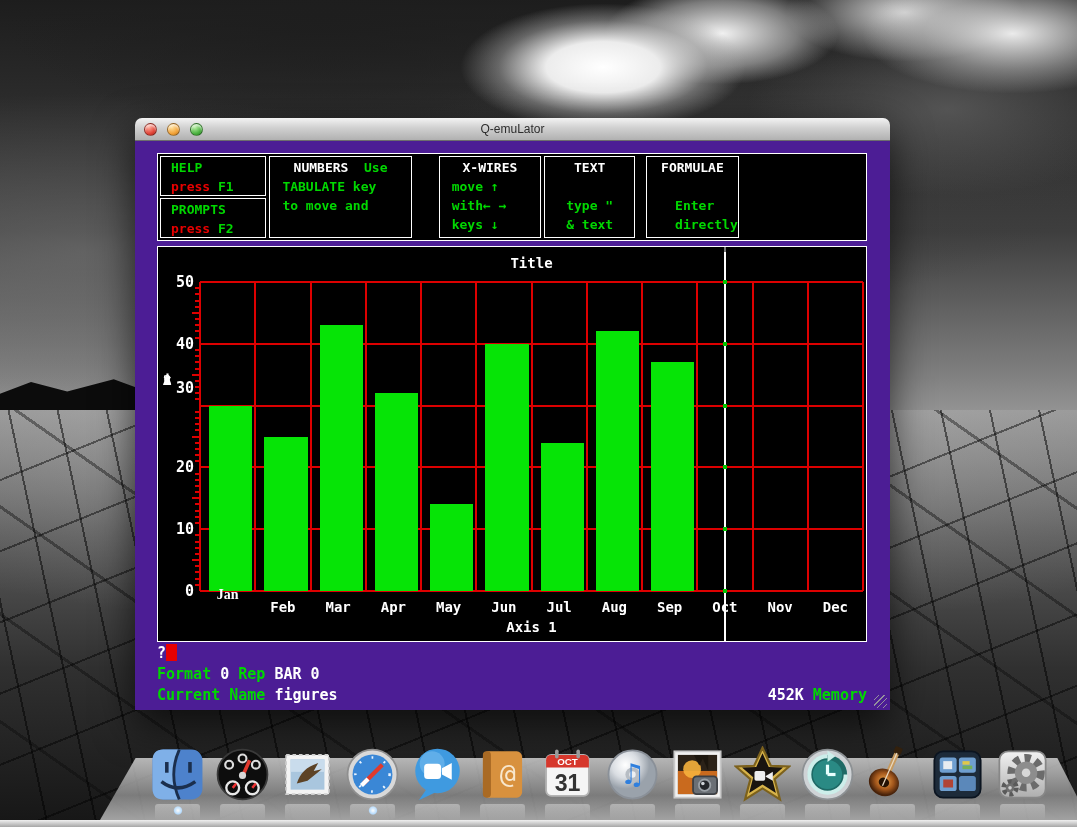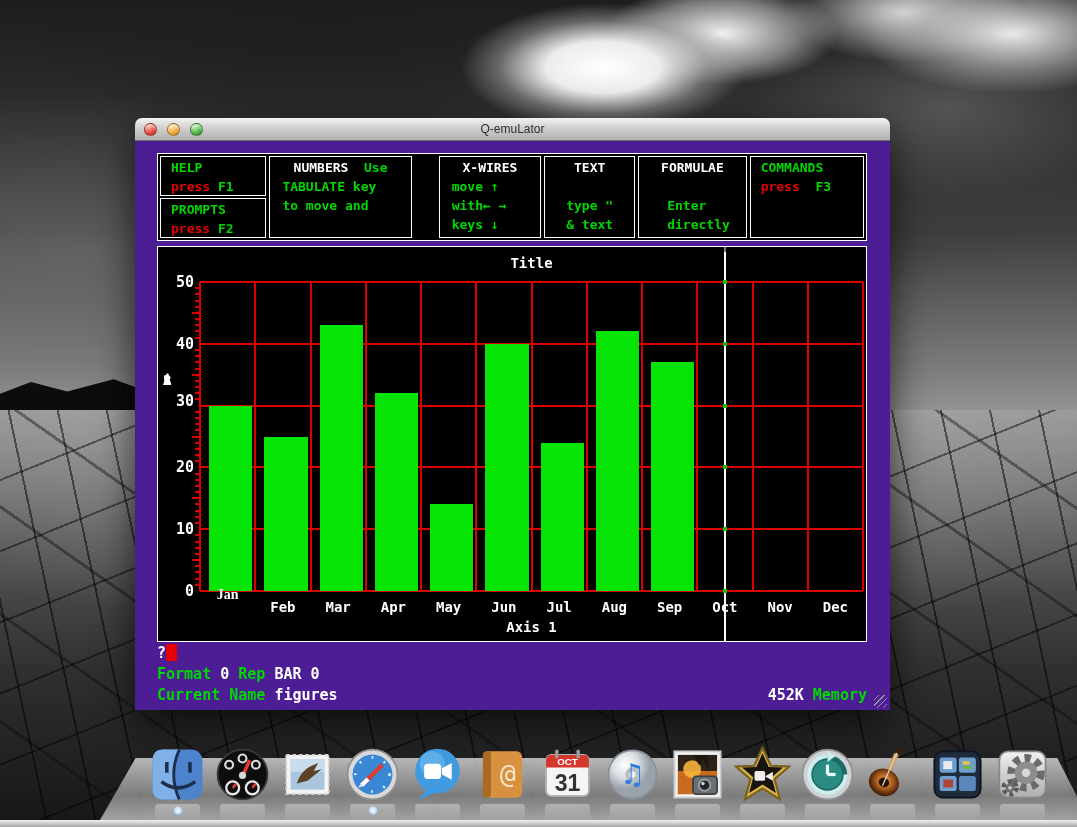--- a/index.html
+++ b/index.html
@@ -132,53 +132,49 @@
             </div>
           </div>
           <div class="menu-panel" style="flex-basis: 13.7%; justify-content: flex-end;">
             <div class="menu-sub">
               <div class="mline" style="text-align: center;"><span class="w">TEXT</span></div>
               <div class="mline" style="text-align: center;"><span class="g"> </span></div>
               <div class="mline" style="text-align: center;"><span class="g">type "</span></div>
               <div class="mline" style="text-align: center;"><span class="g">&amp; text</span></div>
             </div>
           </div>
-          <div class="menu-panel" style="flex-basis: 16.3%;">
+          <div class="menu-panel" style="flex-basis: 16.3%; align-items: center;">
             <div class="menu-sub">
               <div class="mline" style="text-align: center;"><span class="w">FORMULAE</span></div>
               <div class="mline" style="padding-left: 28px;"><span class="g"> </span></div>
               <div class="mline" style="padding-left: 28px;"><span class="g">Enter</span></div>
               <div class="mline" style="padding-left: 28px;"><span class="g">directly</span></div>
             </div>
           </div>
           <div class="menu-panel" style="flex-basis: 17.2%;">
-            <div class="menu-sub">
-              <div class="mline" style="padding-left: 10px;"><span class="g">COMMANDS</span></div>
-              <div class="mline" style="padding-left: 10px;"><span class="r">press</span><span class="g">  F3</span></div>
-            </div>
           </div>
         </div>
       <div class="chart-box" id="chartBox">
           <div class="cb-title" style="left: 42px; top: 8px; width: 663px;">Title</div>
           <div class="cb-xlab" style="left: 42px; top: 372px; width: 663px;">Axis 1</div>
           <div class="ycol" style="left: 5px; top: 121px;">
             <div>A</div>
             <div>x</div>
             <div>i</div>
             <div>s</div>
             <div>2</div>
           </div>
           <div class="gridh" style="left: 42px; top: 343px; width: 663px; height: 2px;"></div>
           <div class="cb-ylab" style="left: 0px; top: 335px; width: 36px;">0</div>
           <div class="gridh" style="left: 42px; top: 281.2px; width: 663px; height: 2px;"></div>
           <div class="cb-ylab" style="left: 0px; top: 273.2px; width: 36px;">10</div>
           <div class="gridh" style="left: 42px; top: 219.4px; width: 663px; height: 2px;"></div>
           <div class="cb-ylab" style="left: 0px; top: 211.4px; width: 36px;">20</div>
           <div class="gridh" style="left: 42px; top: 157.6px; width: 663px; height: 2px;"></div>
-          <div class="cb-ylab" style="left: 0px; top: 145px; width: 36px;">30</div>
+          <div class="cb-ylab" style="left: 0px; top: 132px; width: 36px;">30</div>
           <div class="gridh" style="left: 42px; top: 95.8px; width: 663px; height: 2px;"></div>
           <div class="cb-ylab" style="left: 0px; top: 87.8px; width: 36px;">40</div>
           <div class="gridh" style="left: 42px; top: 34px; width: 663px; height: 2px;"></div>
           <div class="cb-ylab" style="left: 0px; top: 26px; width: 36px;">50</div>
           <div class="gridv" style="left: 41px; top: 35px; width: 2px; height: 309px;"></div>
           <div class="gridv" style="left: 96.25px; top: 35px; width: 2px; height: 309px;"></div>
           <div class="gridv" style="left: 151.5px; top: 35px; width: 2px; height: 309px;"></div>
           <div class="gridv" style="left: 206.75px; top: 35px; width: 2px; height: 309px;"></div>
           <div class="gridv" style="left: 262px; top: 35px; width: 2px; height: 309px;"></div>
           <div class="gridv" style="left: 317.25px; top: 35px; width: 2px; height: 309px;"></div>

